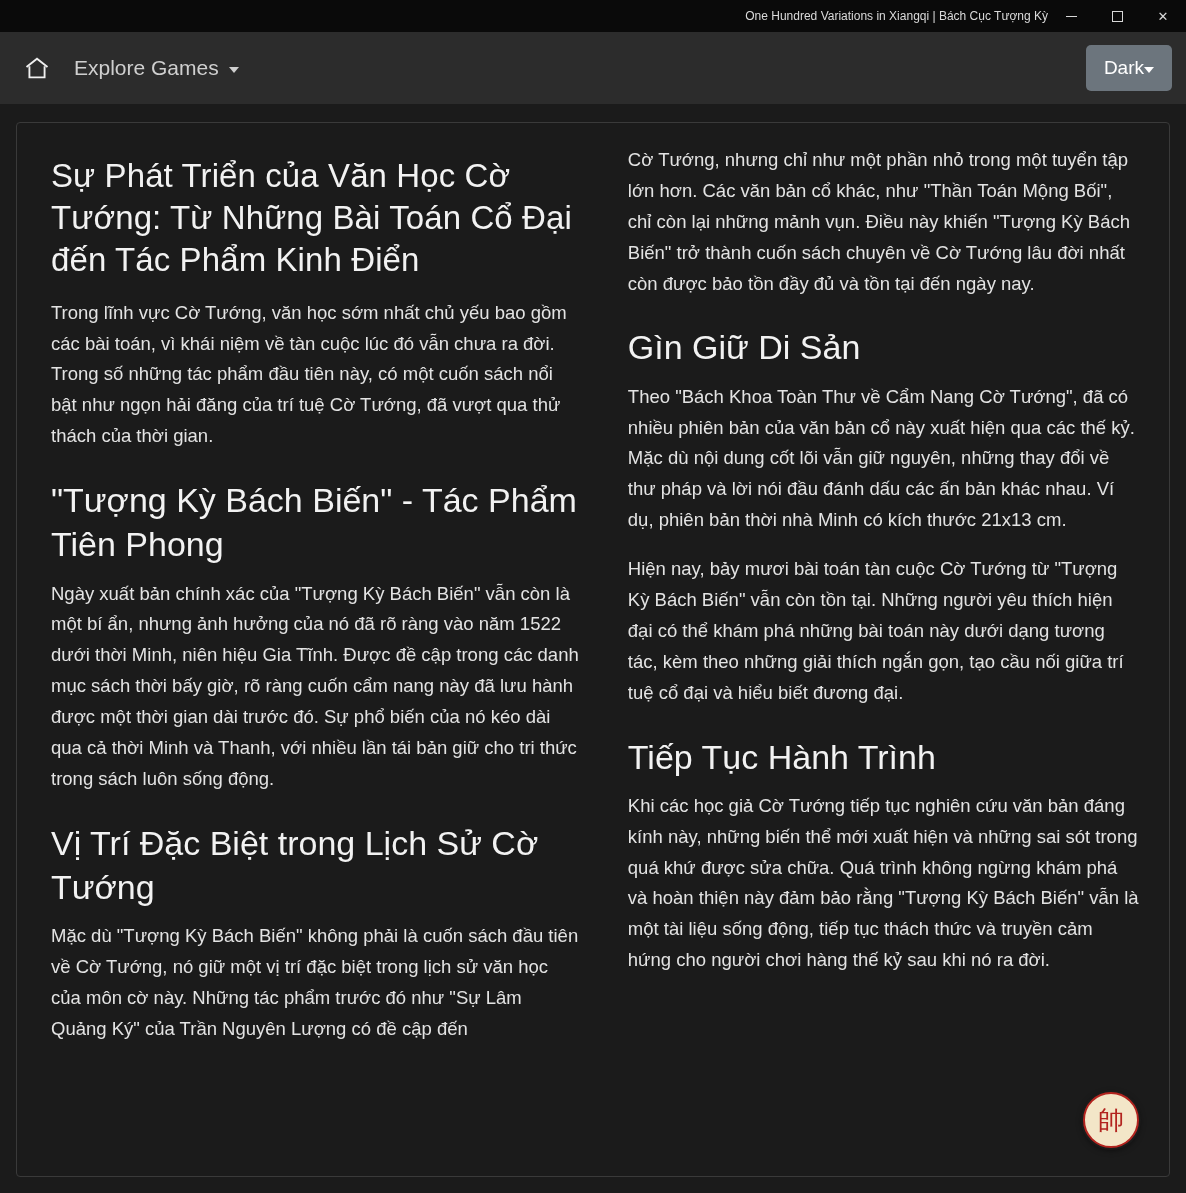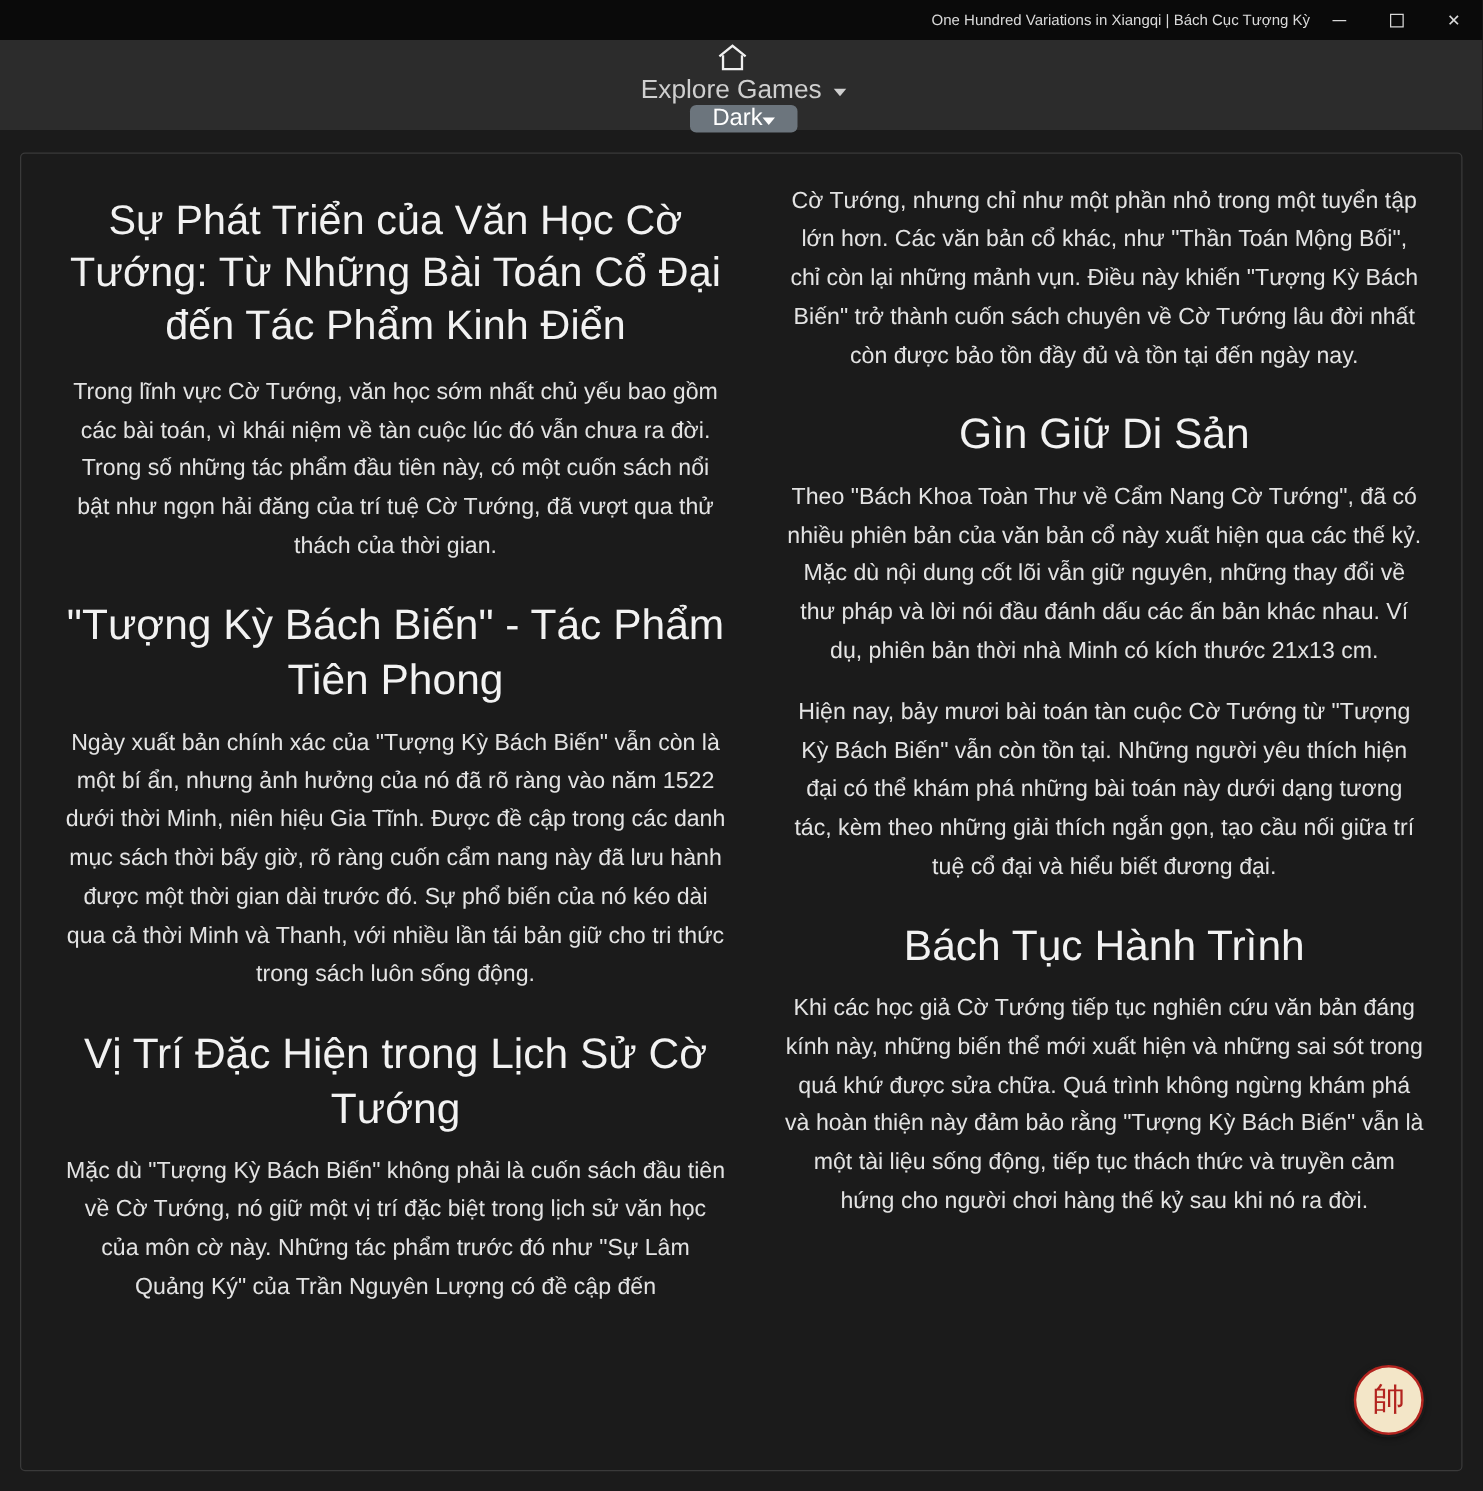--- a/index.html
+++ b/index.html
@@ -41,21 +41,20 @@
     width: 11px; height: 11px; border: 1px solid #d8d8d8; display: block;
   }
 
   
   .navbar {
     height: 72px;
     background: #2c2c2c;
     display: flex;
     align-items: center;
     padding: 0 14px 0 18px;
-    flex-direction: column;
   }
   .home-icon {
     width: 38px; height: 38px;
     display: flex; align-items: center; justify-content: center;
     color: #f0f0f0;
     margin-right: 18px;
   }
   .explore {
     display: flex;
     align-items: center;
@@ -97,21 +96,21 @@
     border-radius: 4px;
     background: #1b1b1b;
     overflow: hidden;
   }
   .columns {
     display: flex;
     gap: 46px;
     padding: 22px 30px 0 34px;
     height: 100%;
   }
-  .col { width: 540px; text-align: center; }
+  .col { width: 540px; }
   .col.right { width: 520px; }
 
   h1.doc-title {
     font-size: 33px;
     font-weight: 400;
     line-height: 1.28;
     color: #f2f2f2;
     margin: 10px 0 16px 0;
     letter-spacing: .1px;
   }
@@ -186,32 +185,32 @@
 <div class="card">
   <div class="columns">
 
     <div class="col left">
       <h1 class="doc-title">Sự Phát Triển của Văn Học Cờ Tướng: Từ Những Bài Toán Cổ Đại đến Tác Phẩm Kinh Điển</h1>
       <p class="body">Trong lĩnh vực Cờ Tướng, văn học sớm nhất chủ yếu bao gồm các bài toán, vì khái niệm về tàn cuộc lúc đó vẫn chưa ra đời. Trong số những tác phẩm đầu tiên này, có một cuốn sách nổi bật như ngọn hải đăng của trí tuệ Cờ Tướng, đã vượt qua thử thách của thời gian.</p>
 
       <h2 class="sec">"Tượng Kỳ Bách Biến" - Tác Phẩm Tiên Phong</h2>
       <p class="body">Ngày xuất bản chính xác của "Tượng Kỳ Bách Biến" vẫn còn là một bí ẩn, nhưng ảnh hưởng của nó đã rõ ràng vào năm 1522 dưới thời Minh, niên hiệu Gia Tĩnh. Được đề cập trong các danh mục sách thời bấy giờ, rõ ràng cuốn cẩm nang này đã lưu hành được một thời gian dài trước đó. Sự phổ biến của nó kéo dài qua cả thời Minh và Thanh, với nhiều lần tái bản giữ cho tri thức trong sách luôn sống động.</p>
 
-      <h2 class="sec">Vị Trí Đặc Hiện trong Lịch Sử Cờ Tướng</h2>
+      <h2 class="sec">Vị Trí Đặc Biệt trong Lịch Sử Cờ Tướng</h2>
       <p class="body">Mặc dù "Tượng Kỳ Bách Biến" không phải là cuốn sách đầu tiên về Cờ Tướng, nó giữ một vị trí đặc biệt trong lịch sử văn học của môn cờ này. Những tác phẩm trước đó như "Sự Lâm Quảng Ký" của Trần Nguyên Lượng có đề cập đến</p>
     </div>
 
     <div class="col right">
       <p class="body">Cờ Tướng, nhưng chỉ như một phần nhỏ trong một tuyển tập lớn hơn. Các văn bản cổ khác, như "Thần Toán Mộng Bối", chỉ còn lại những mảnh vụn. Điều này khiến "Tượng Kỳ Bách Biến" trở thành cuốn sách chuyên về Cờ Tướng lâu đời nhất còn được bảo tồn đầy đủ và tồn tại đến ngày nay.</p>
 
       <h2 class="sec">Gìn Giữ Di Sản</h2>
       <p class="body">Theo "Bách Khoa Toàn Thư về Cẩm Nang Cờ Tướng", đã có nhiều phiên bản của văn bản cổ này xuất hiện qua các thế kỷ. Mặc dù nội dung cốt lõi vẫn giữ nguyên, những thay đổi về thư pháp và lời nói đầu đánh dấu các ấn bản khác nhau. Ví dụ, phiên bản thời nhà Minh có kích thước 21x13 cm.</p>
       <p class="body">Hiện nay, bảy mươi bài toán tàn cuộc Cờ Tướng từ "Tượng Kỳ Bách Biến" vẫn còn tồn tại. Những người yêu thích hiện đại có thể khám phá những bài toán này dưới dạng tương tác, kèm theo những giải thích ngắn gọn, tạo cầu nối giữa trí tuệ cổ đại và hiểu biết đương đại.</p>
 
-      <h2 class="sec">Bách Tục Hành Trình</h2>
+      <h2 class="sec">Tiếp Tục Hành Trình</h2>
       <p class="body">Khi các học giả Cờ Tướng tiếp tục nghiên cứu văn bản đáng kính này, những biến thể mới xuất hiện và những sai sót trong quá khứ được sửa chữa. Quá trình không ngừng khám phá và hoàn thiện này đảm bảo rằng "Tượng Kỳ Bách Biến" vẫn là một tài liệu sống động, tiếp tục thách thức và truyền cảm hứng cho người chơi hàng thế kỷ sau khi nó ra đời.</p>
     </div>
   </div>
 
   <div class="badge">
     <span>帥</span>
   </div>
 </div>
 
 </body></html>

